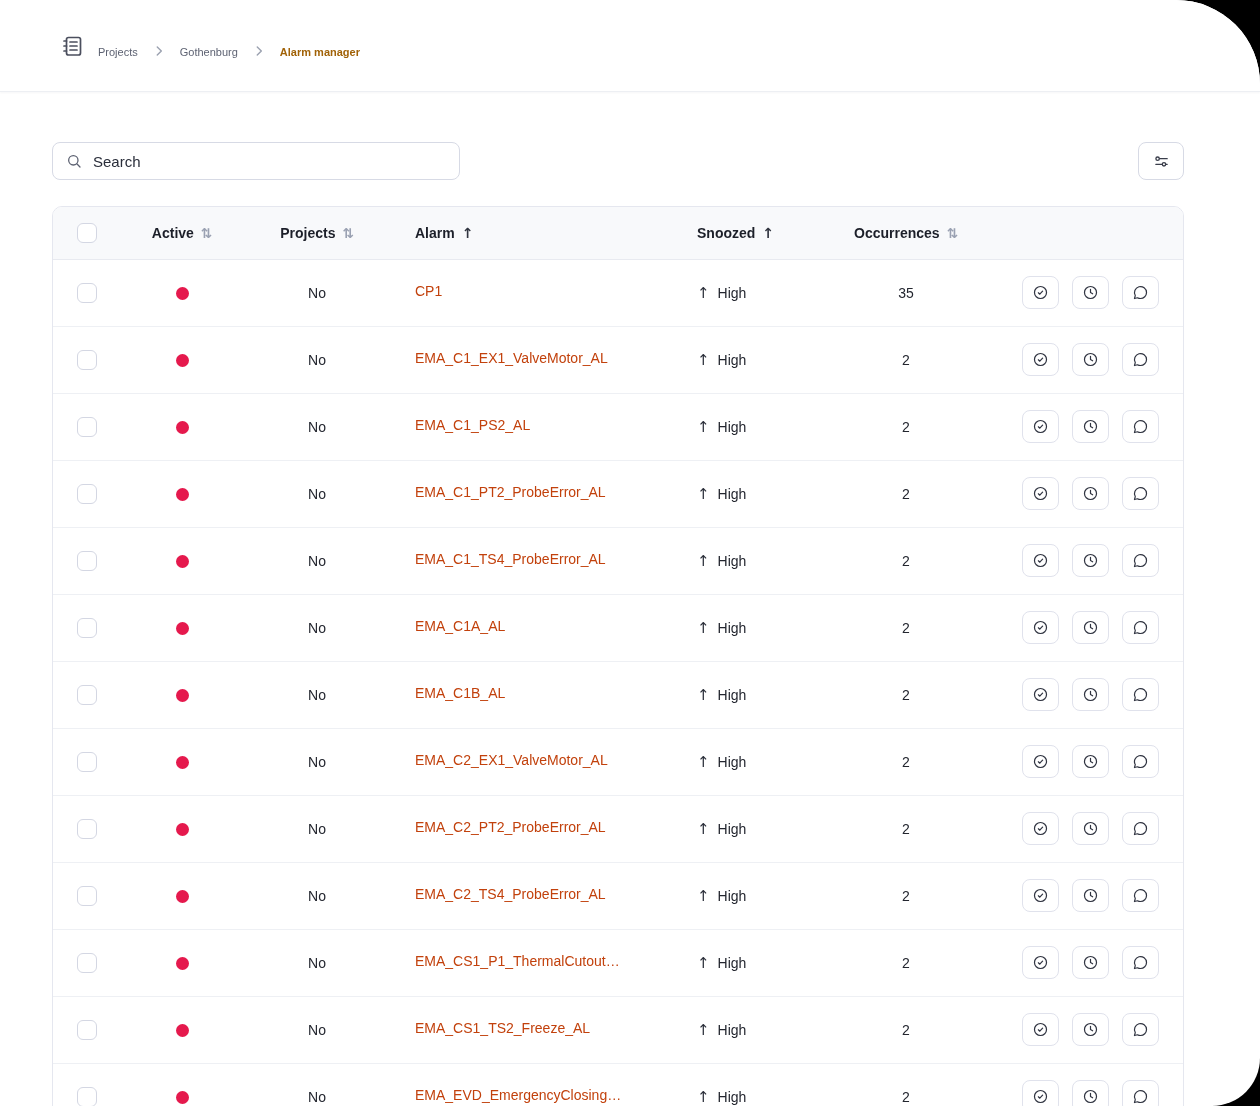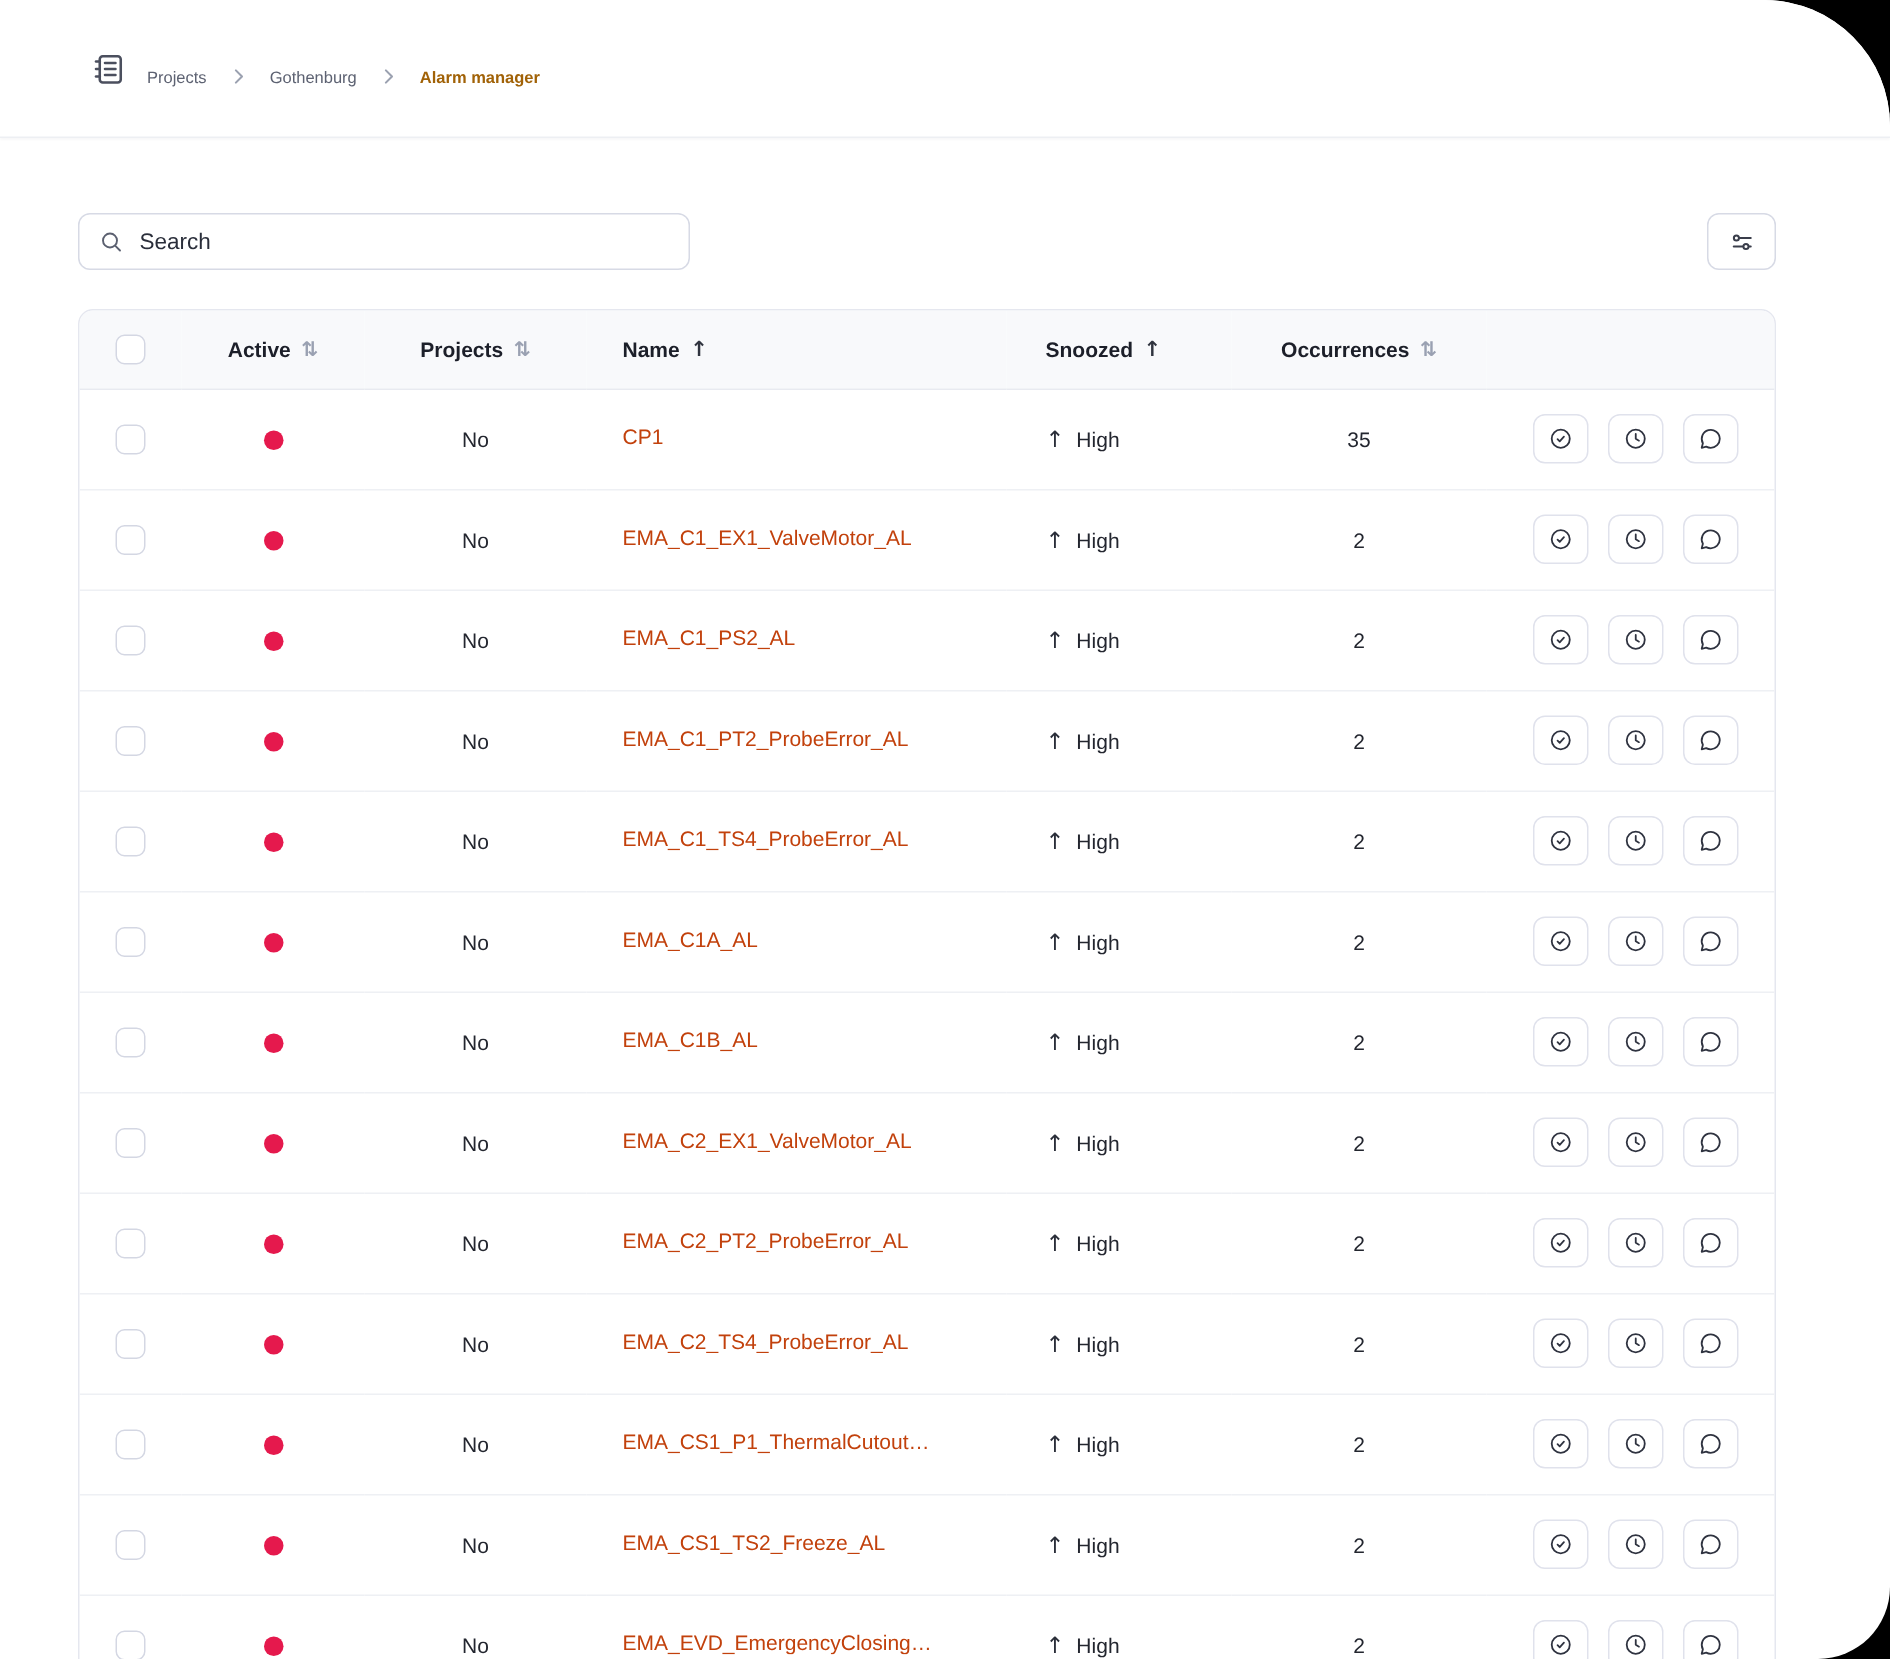--- a/index.html
+++ b/index.html
@@ -193,21 +193,21 @@
               </span>
             </th>
             <th class="c-snoozed">
               <span class="th-inner">
                 <span>Projects</span>
                 <span class="sort-both">⇅</span>
               </span>
             </th>
             <th class="c-name">
               <span class="th-inner">
-                <span>Name</span>
+                <span>Alarm</span>
                 <span class="sort-asc">↑</span>
               </span>
             </th>
             <th class="c-priority">
               <span class="th-inner">
                 <span>Snoozed</span>
                 <span class="sort-asc">↑</span>
               </span>
             </th>
             <th class="c-occ">

